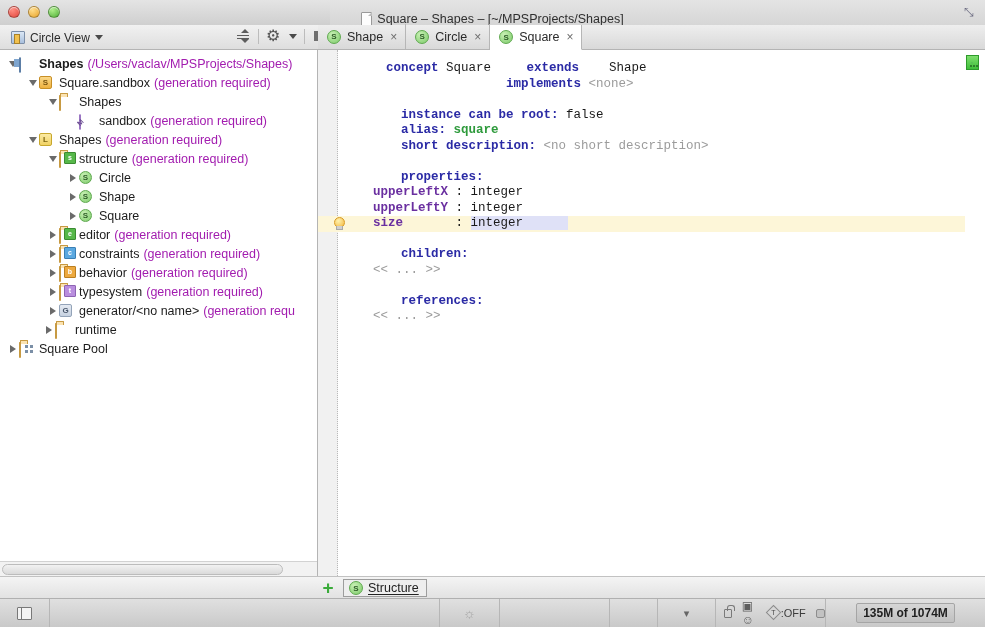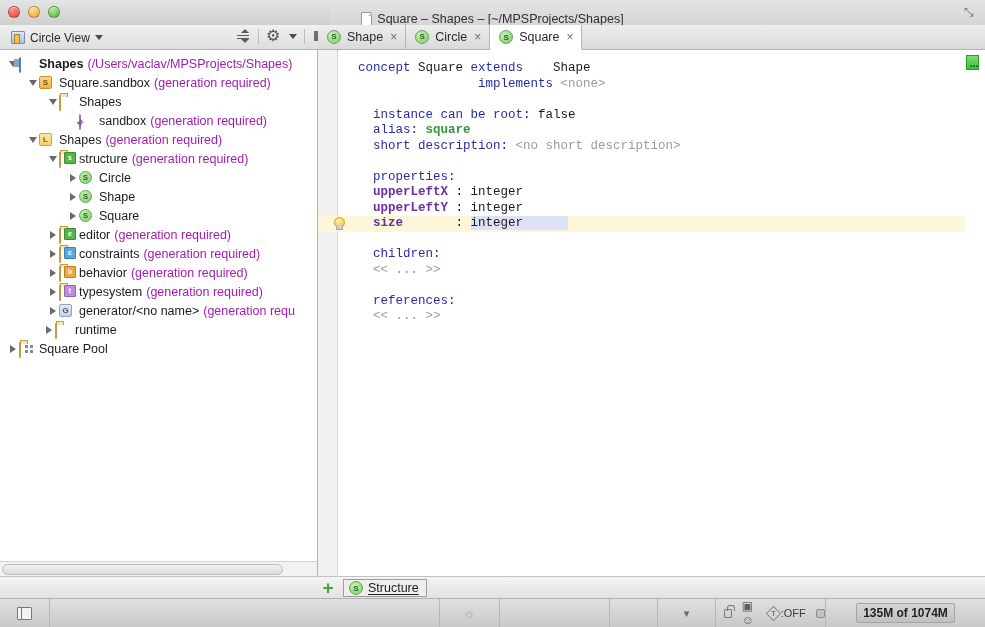--- a/index.html
+++ b/index.html
@@ -319,21 +319,21 @@
   .bulb:before {
     content:""; position:absolute; left:2px; top:1px; width:9px;height:9px;
     border-radius:50%;
     background: radial-gradient(circle at 38% 32%, #fff3b0, #f2b53c);
     border:1px solid #d99a22;
   }
   .bulb:after {
     content:""; position:absolute; left:4px; top:10px; width:5px;height:3px;
     background:#cfcfcf; border:1px solid #a8a8a8; border-top:none;
   }
-  .kw   { color: #2a2aa5; font-weight: normal; }
+  .kw   { color: #2a2aa5; font-weight: bold; margin-left: 28px; }
   .plain{ color: #1a1a1a; }
   .gray { color: #9b9b9b; }
   .green{ color: #2e9a3c; font-weight: bold; }
   .prop { color: #6a2fa0; font-weight: bold; }
   .sel  { background: #dfe1f7; }
 
   
   .bottom-strip {
     position: absolute; left: 0; top: 576px; width: 985px; height: 22px;
     background: linear-gradient(#f4f4f4, #e2e2e2);
@@ -379,21 +379,21 @@
   .sb-arrows{ width: 58px; justify-content:center; color:#666; font-size:11px; }
   .sb-icons { width: 110px; display:flex; align-items:center; gap:10px; padding-left:8px; color:#5f5f5f; }
   .lock-ic {
     width: 10px; height: 9px; border: 1.5px solid #7a7a7a; border-radius: 1px; position: relative;
   }
   .lock-ic:before{
     content:""; position:absolute; left:2px; top:-5px; width:6px;height:5px;
     border:1.5px solid #7a7a7a; border-bottom:none; border-radius:3px 3px 0 0;
   }
   .bug-ic { font-size: 12px; letter-spacing:-1px; }
-  .off-ic { display:flex; align-items:center; gap:2px; font-size:11px; color:#3c3c3c; }
+  .off-ic { display:flex; gap:2px; font-size:11px; color:#3c3c3c; }
   .off-diamond {
     width: 11px;height:11px; background:#d7d7d7; border:1px solid #8b8b8b;
     transform: rotate(45deg); position: relative;
   }
   .off-diamond span{
     position:absolute; inset:0; transform:rotate(-45deg);
     display:flex;align-items:center;justify-content:center;
     font-size:7px; color:#4a4a4a; font-family:"Liberation Sans",sans-serif;
   }
   .chat-ic {

